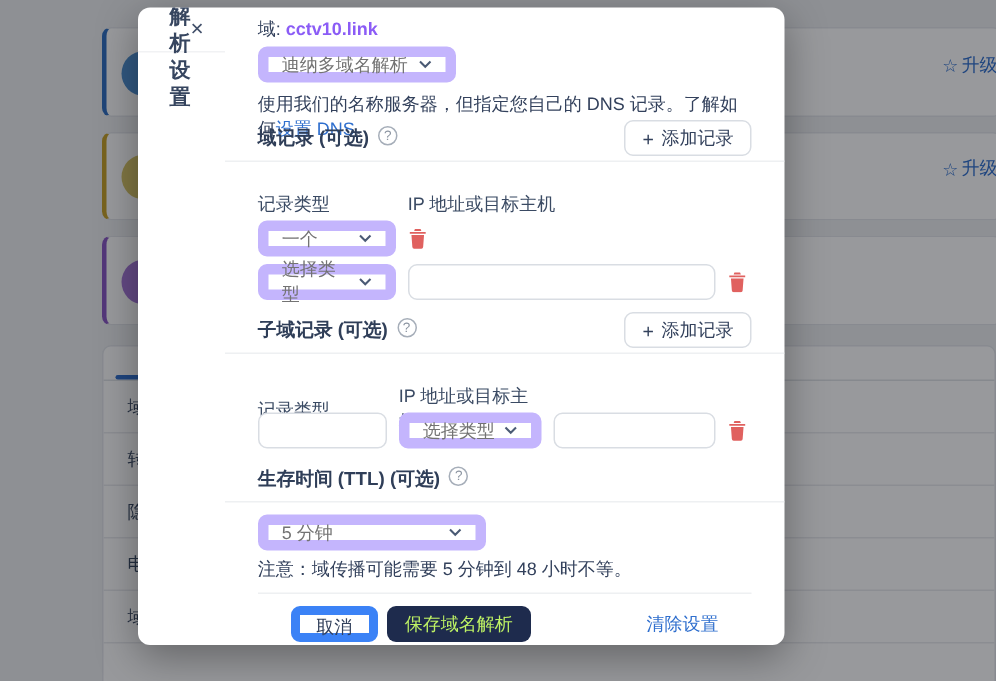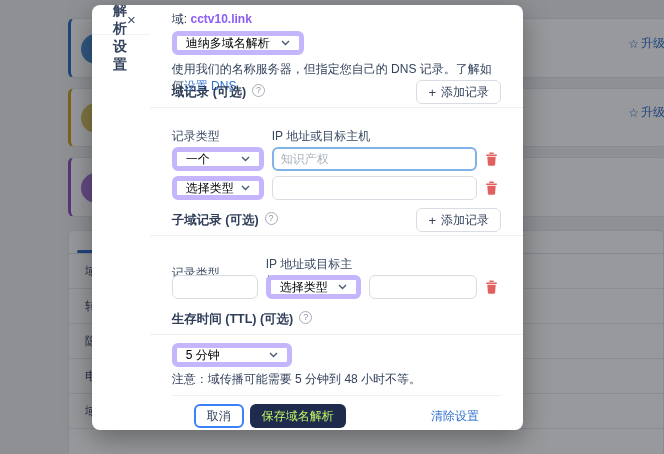--- a/index.html
+++ b/index.html
@@ -35,23 +35,23 @@
     height:30px; flex:0 0 30px; display:flex; align-items:center; justify-content:space-between;
     padding:0 14px 0 21px; border-bottom:1px solid #f1f2f4;
   }
   .m-title { font-size:14px; font-weight:bold; color:#36455f; }
   .m-close { font-size:15px; color:#42506a; cursor:pointer; line-height:1; }
   .m-body { padding:6px 22px 0 22px; flex:1; }
   .domain-line { font-size:12px; margin-bottom:4px; height:16px; }
   .domain-line b { color:#8b5cf6; }
   
   .sel {
-    height:24px; border:5px solid #c4b5fd; border-radius:6px; background:#fff;
+    height:24px; border:7px solid #c4b5fd; border-radius:6px; background:#fff;
     display:flex; align-items:center; justify-content:space-between;
-    padding:0 9px; font-size:12px; color:#000000; cursor:pointer;
+    padding:0 9px; font-size:12px; color:#737373; cursor:pointer;
   }
   .chev { width:9px; height:6px; flex:0 0 auto; margin-left:6px; }
   .inp {
     height:24px; width:100%; border:1px solid #d9dde3; border-radius:6px;
     padding:0 8px; font-size:12px; color:#33415c; outline:none;
     font-family:"Liberation Sans","DejaVu Sans",sans-serif;
   }
   .inp::placeholder { color:#aab3bf; }
   .inp.focused { border:2px solid #7fb3e8; padding:0 7px; }
   .ns-select { width:132px; margin-bottom:6px; }
@@ -72,26 +72,26 @@
   }
   .add-btn .plus { font-size:13px; color:#33415c; }
   .divider { height:1px; background:#eef0f2; margin:0 -22px; }
   
   .grid-dom { display:grid; grid-template-columns:92px 1fr 16px; column-gap:8px; align-items:center; }
   .grid-sub { display:grid; grid-template-columns:86px 95px 1fr 16px; column-gap:8px; align-items:center; }
   .col-h { font-size:12px; color:#3a4a63; }
   .hdr-row { margin-top:20px; margin-bottom:6px; height:13px; }
   .rec-row { margin-bottom:5px; }
   .trash { width:14px; height:15px; cursor:pointer; display:flex; align-items:center; }
-  .ttl-select { width:120px; margin-top:8px; }
+  .ttl-select { width:152px; margin-top:8px; }
   .note { font-size:12px; color:#33415c; margin-top:4px; height:15px; }
   .m-footer-div { height:1px; background:#eef0f2; margin-top:9px; }
   .m-footer { display:flex; align-items:center; padding:8px 22px 0 22px; gap:6px; }
   .btn-cancel {
-    height:24px; padding:0 11px; background:#fff; border:2px solid #3b82f6; border-radius:6px;
+    height:24px; padding:0 11px; background:#fff; border:6px solid #3b82f6; border-radius:6px;
     font-size:12px; color:#33415c; cursor:pointer; font-family:inherit;
   }
   .btn-save {
     height:24px; padding:0 12px; border:none; border-radius:6px; color:#bef264;
     font-size:12px; cursor:pointer; font-family:inherit;
   }
   .link-clear { margin-left:auto; font-size:12px; color:#2f6fce; cursor:pointer; text-decoration:none; }
 </style>
 </head>
 <body>
@@ -185,21 +185,20 @@
       <span></span>
     </div>
 
     <div class="grid-dom rec-row">
       <div class="sel">
         <span>一个</span>
         <svg class="chev" viewBox="0 0 9 6">
             <path d="M1 1l3.5 3.5L8 1" fill="none" stroke="#4a5a74" stroke-width="1.4"></path>
           </svg>
       </div>
-      <input class="inp focused" placeholder="知识产权" style="">
       <span class="trash">
         <svg width="13" height="14" viewBox="0 0 13 14">
             <path fill="#e0615f" d="M4.6 0.6h3.8l0.5 1.4H4.1zM1.2 2.6h10.6v1.3H1.2zM2.3 4.7h8.4l-0.6 8a1.2 1.2 0 0 1-1.2 1.1H4.1a1.2 1.2 0 0 1-1.2-1.1z"></path>
           </svg>
       </span>
     </div>
 
     <div class="grid-dom rec-row">
       <div class="sel">
         <span>选择类型</span>

